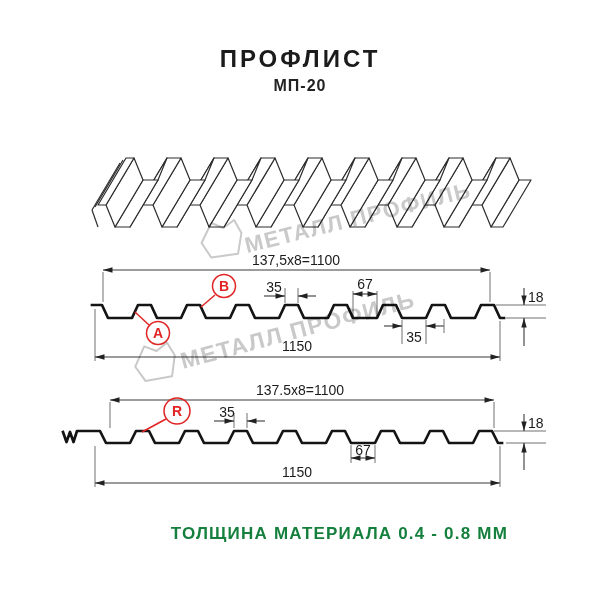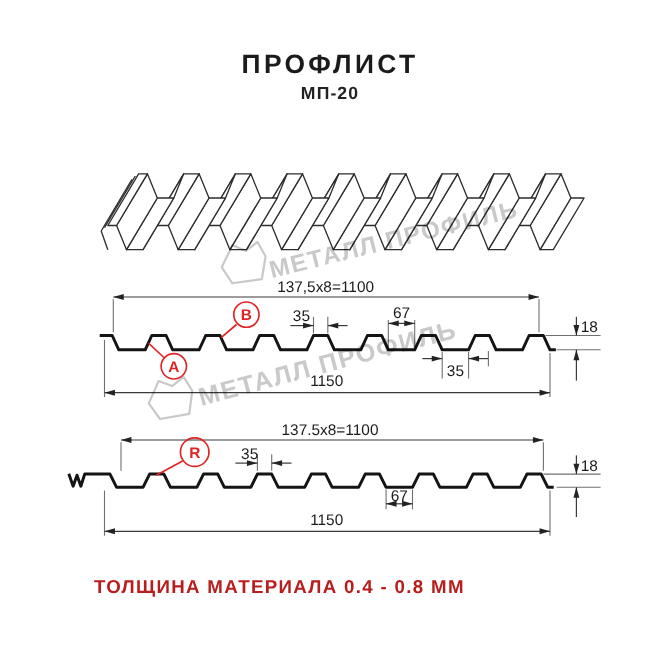--- a/index.html
+++ b/index.html
@@ -4,22 +4,22 @@
 <style>
   :root{
     --ink:#1b1b1b; --red:#e02424; --wm:#c9c9c9; --thin:#707070;
   }
   html,body{margin:0;padding:0;background:#fff;}
   .page{position:relative;width:600px;height:600px;background:#fff;overflow:hidden;
         font-family:"Liberation Sans", sans-serif;}
   .title-block{position:absolute;top:46px;left:0;width:600px;text-align:center;}
   .title{font-size:24px;font-weight:800;letter-spacing:3px;color:var(--ink);line-height:1.05;}
   .subtitle{margin-top:6px;font-size:16px;font-weight:700;letter-spacing:1px;color:#222;}
-  .footer-note{position:absolute;top:524px;left:0;width:508px;text-align:center;
-        font-size:17px;font-weight:700;letter-spacing:1.2px;color:#b91c1c;}
+  .footer-note{position:absolute;top:524px;left:0;width:508px;text-align:right;
+        font-size:17px;font-weight:700;letter-spacing:1.2px;color:#15803d;}
   svg{position:absolute;left:0;top:0;}
   .thin{stroke:var(--thin);stroke-width:1;fill:none;}
   .dim{stroke:#3a3a3a;stroke-width:1.1;fill:none;}
   .edge{stroke:#2d2d2d;stroke-width:1.2;fill:none;}
   .prof{stroke:#141414;stroke-width:2.7;fill:none;stroke-linejoin:round;stroke-linecap:square;}
   .face{fill:#ffffff;stroke:#2d2d2d;stroke-width:1.2;stroke-linejoin:round;}
   .arrow{fill:#222;stroke:none;}
   .dimtext{font-family:"Liberation Sans",sans-serif;font-size:14px;fill:#1b1b1b;}
   .red{stroke:var(--red);stroke-width:1.5;fill:none;}
   .redtext{font-family:"Liberation Sans",sans-serif;fill:var(--red);font-weight:bold;font-size:14px;}

